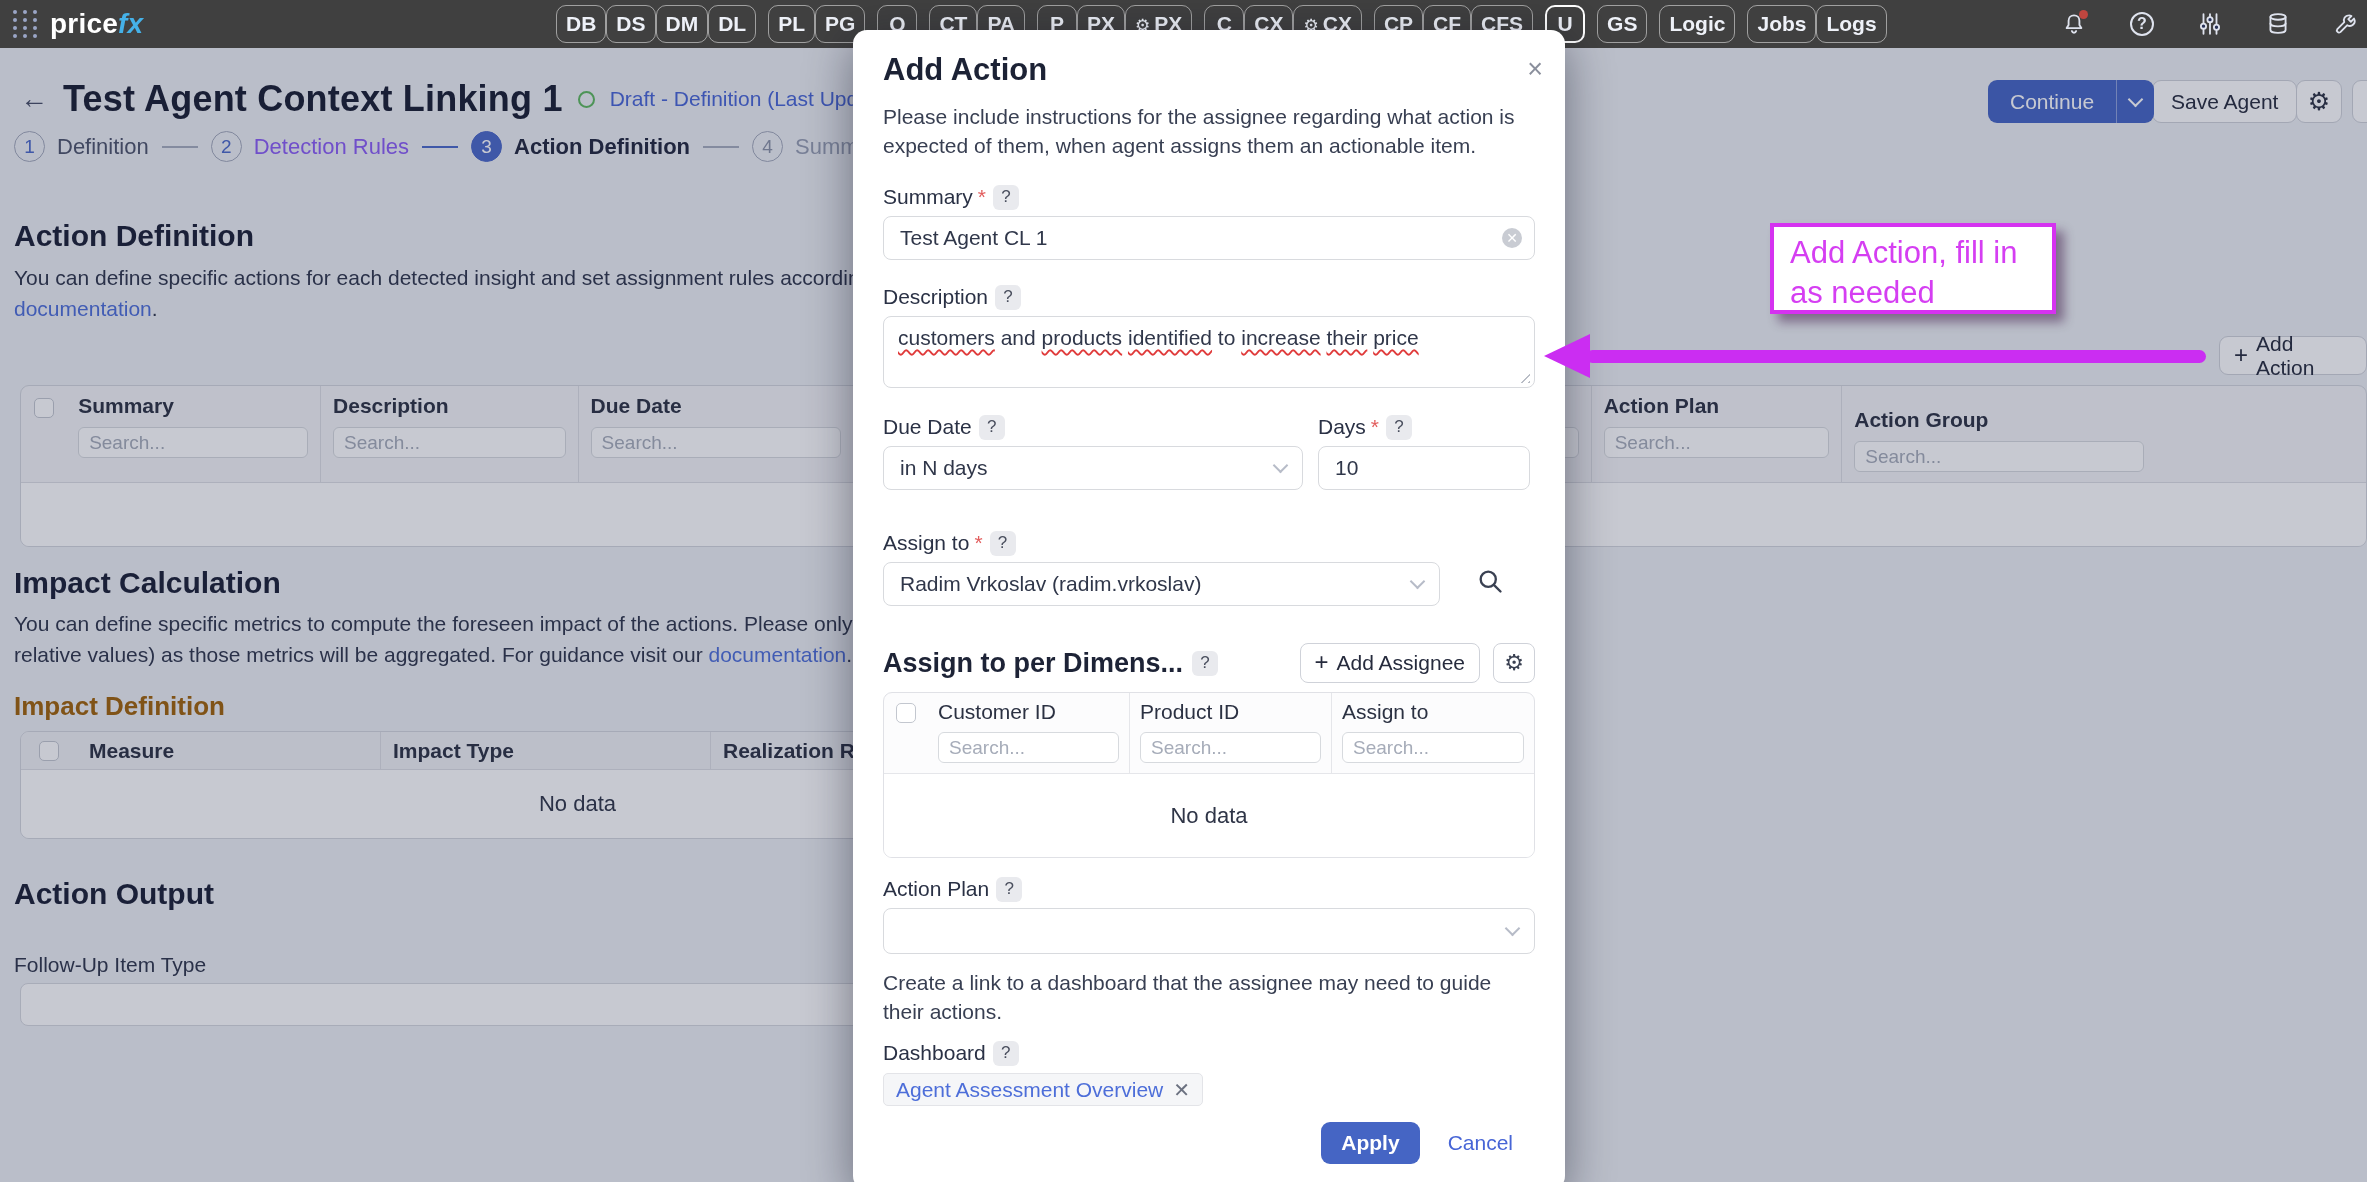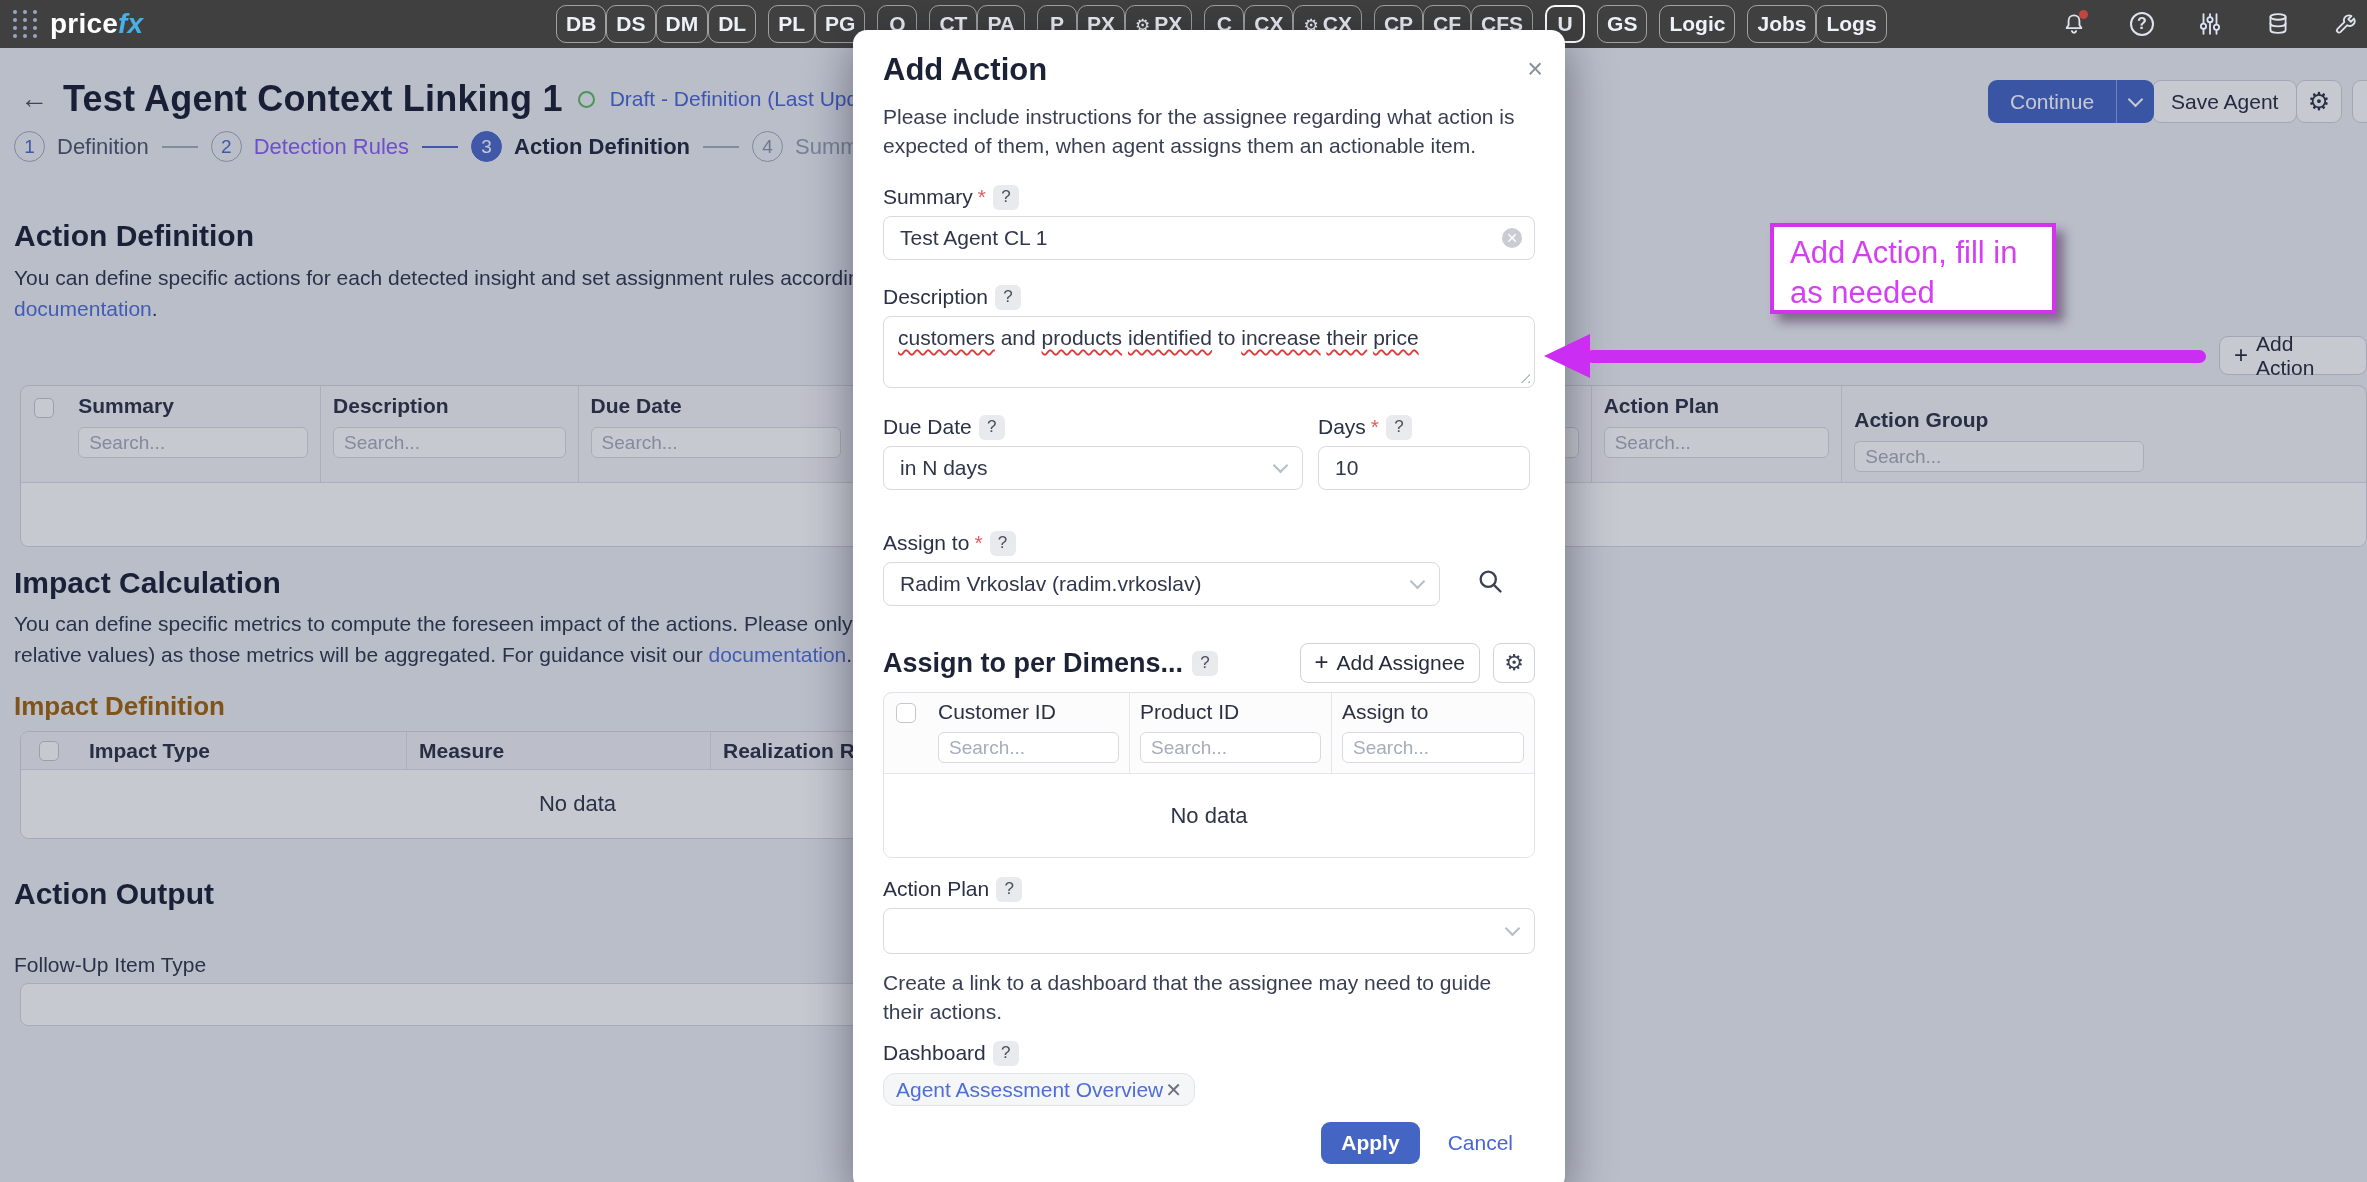--- a/index.html
+++ b/index.html
@@ -142,22 +142,22 @@
   .dim-col { border-right:1px solid #e5e6ea; padding:7px 10px 10px 10px; }
   .dim-col:last-child { border-right:none; }
   .dim-col .bt-label { font-size:21px; font-weight:500; color:#2b3142; margin-bottom:8px; }
   .dim-check { width:44px; display:flex; justify-content:center; padding-top:10px; }
   .dim-body { border-top:1px solid #e5e6ea; background:#fff; height:84px; display:flex; align-items:center;
     justify-content:center; font-size:22px; color:#2f3547; }
   .ap-group { margin-top:18px; }
   .ap-group .fselect { height:46px; }
   .dash-intro { margin-top:14px; font-size:21px; line-height:29px; color:#383f52; width:630px; height:58px; }
   .dash-group { margin-top:14px; }
-  .dash-tag { margin-top:7px; display:inline-flex; align-items:center; gap:2px; height:33px; padding:0 12px;
-    background:#f5f6f8; border:1px solid #e3e4e8; border-radius:12px; font-size:21px; color:#4d6ed9; }
+  .dash-tag { margin-top:7px; display:inline-flex; align-items:center; gap:10px; height:33px; padding:0 12px;
+    background:#f5f6f8; border:1px solid #e3e4e8; border-radius:5px; font-size:21px; color:#4d6ed9; }
   .dash-tag .tag-x { color:#6b7180; font-size:20px; cursor:pointer; }
   .modal-footer { margin-top:16px; display:flex; align-items:center; justify-content:flex-end; gap:28px; padding-right:22px; }
   .btn-apply { height:42px; padding:0 20px; background:#4565c4; border:none; color:#fff; font-weight:600; border-radius:9px; }
   .btn-cancel { font-size:21px; color:#4765d6; cursor:pointer; }
 
   
   .anno-box { position:absolute; left:1770px; top:223px; width:286px; height:91px; background:#fff;
     border:4px solid #d532f0; box-shadow:8px 8px 10px rgba(50,8,60,0.45); z-index:70; padding:6px 16px; }
   .anno-box div { font-size:31px; line-height:40px; color:#d53ef2; }
   .anno-arrow-line { position:absolute; left:1586px; top:350px; width:620px; height:13px; background:#cb2df2;
@@ -340,25 +340,25 @@
     <span>relative values) as those metrics will be aggregated. For guidance visit our </span><span class="lnk">documentation</span><span>.</span>
   </div>
 
   <div class="sec-h2" style="top:691px;">Impact Definition</div>
 
   <div class="bg-table impact-table">
     <div class="bg-table-head">
       <div class="bt-check-col">
           <span class="checkbox"></span>
         </div>
+      <div class="bt-col" style="width:304px;">
+          <div class="bt-label">Measure</div>
+        </div>
       <div class="bt-col" style="width:330px;">
           <div class="bt-label">Impact Type</div>
-        </div>
-      <div class="bt-col" style="width:304px;">
-          <div class="bt-label">Measure</div>
         </div>
       <div class="bt-col ral-right" style="width:215px;">
           <div class="bt-label">Realization Rate (%)</div>
         </div>
       <div class="bt-col" style="flex:1;"></div>
     </div>
     <div class="bg-table-body">No data</div>
   </div>
 
   <div class="sec-h1" style="top:877px;">Action Output</div>

